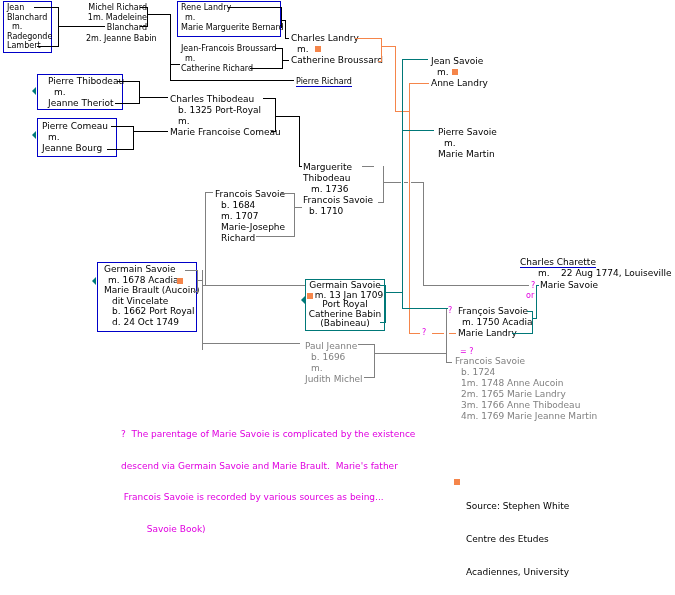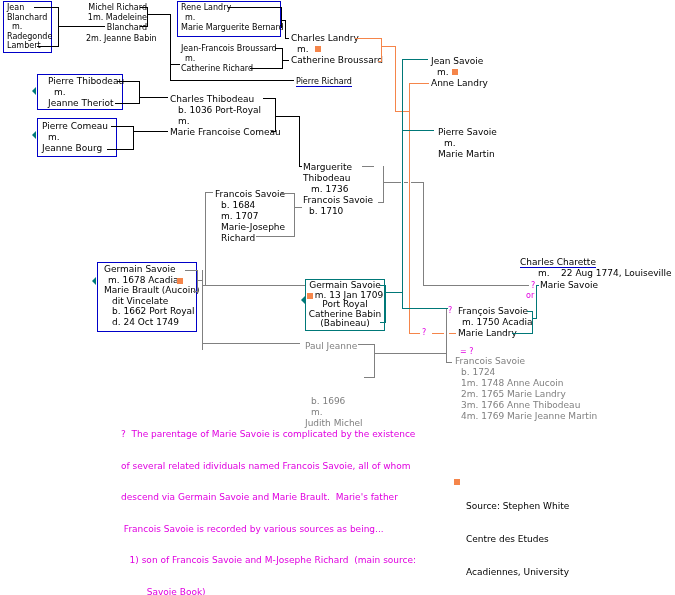--- a/index.html
+++ b/index.html
@@ -92,21 +92,21 @@
 <div class="arrow" style="left:32px;top:131px;"></div>
 <div class="box" style="left:37px;top:118px;width:78px;height:37px;"></div>
 <div class="abs" style="left:42px;top:121px;line-height:11px;">
   <div>Pierre Comeau</div>
   <div style="padding-left:6px;">m.</div>
   <div>Jeanne Bourg</div>
 </div>
 
 <div class="abs" style="left:170px;top:94px;line-height:11px;">
   <div>Charles Thibodeau</div>
-  <div style="padding-left:8px;">b. 1036 Port-Royal</div>
+  <div style="padding-left:8px;">b. 1325 Port-Royal</div>
   <div style="padding-left:8px;">m.</div>
   <div>Marie Francoise Comeau</div>
 </div>
 
 <div class="abs c" style="left:303px;top:162px;line-height:11px;width:80px;text-align:left;">
   <div>Marguerite</div>
   <div>Thibodeau</div>
   <div style="padding-left:8px;">m. 1736</div>
   <div>Francois Savoie</div>
   <div style="padding-left:6px;">b. 1710</div>
@@ -138,21 +138,21 @@
   <div>Germain  Savoie</div>
   <div style="padding-left:8px;">m. 13 Jan 1709</div>
   <div>Port Royal</div>
   <div>Catherine Babin</div>
   <div>(Babineau)</div>
 </div>
 <div class="sq" style="left:307px;top:293px;"></div>
 
 <div class="abs gray" style="left:305px;top:341px;line-height:11px;">
   <div>Paul Jeanne</div>
-  <div style="padding-left:6px;margin-top:44px;">b. 1696</div>
+  <div style="padding-left:6px;">b. 1696</div>
   <div style="padding-left:6px;">m.</div>
   <div>Judith Michel</div>
 </div>
 
 <div class="abs" style="left:520px;top:257px;">
   <span class="link">Charles Charette</span>
 </div>
 <div class="abs" style="left:538px;top:268px;white-space:pre;">m.    22 Aug 1774, Louiseville PQ</div>
 <div class="abs" style="left:540px;top:280px;">Marie Savoie</div>
 <div class="abs mag" style="left:531px;top:280px;font-size:8px;">?</div>
@@ -171,24 +171,22 @@
   <div>Francois Savoie</div>
   <div style="padding-left:6px;">b. 1724</div>
   <div style="padding-left:6px;">1m. 1748 Anne Aucoin</div>
   <div style="padding-left:6px;">2m. 1765 Marie Landry</div>
   <div style="padding-left:6px;">3m. 1766 Anne Thibodeau</div>
   <div style="padding-left:6px;">4m. 1769 Marie Jeanne Martin</div>
 </div>
 
 <div class="note" style="left:121px;top:408px;">
   <div>?  The parentage of Marie Savoie is complicated by the existence</div>
-  <div>of several related idividuals named Francois Savoie, all of whom</div>
   <div>descend via Germain Savoie and Marie Brault.  Marie's father</div>
   <div> Francois Savoie is recorded by various sources as being...</div>
-  <div>   1) son of Francois Savoie and M-Josephe Richard  (main source:</div>
   <div>         Savoie Book)</div>
   
   
   
   
   
   
   
   
   

